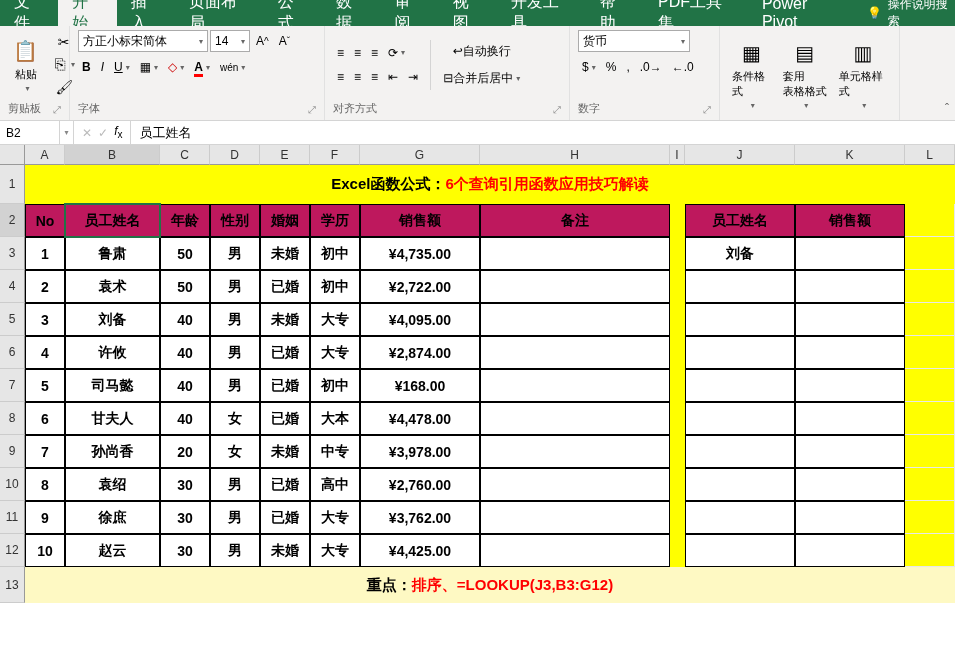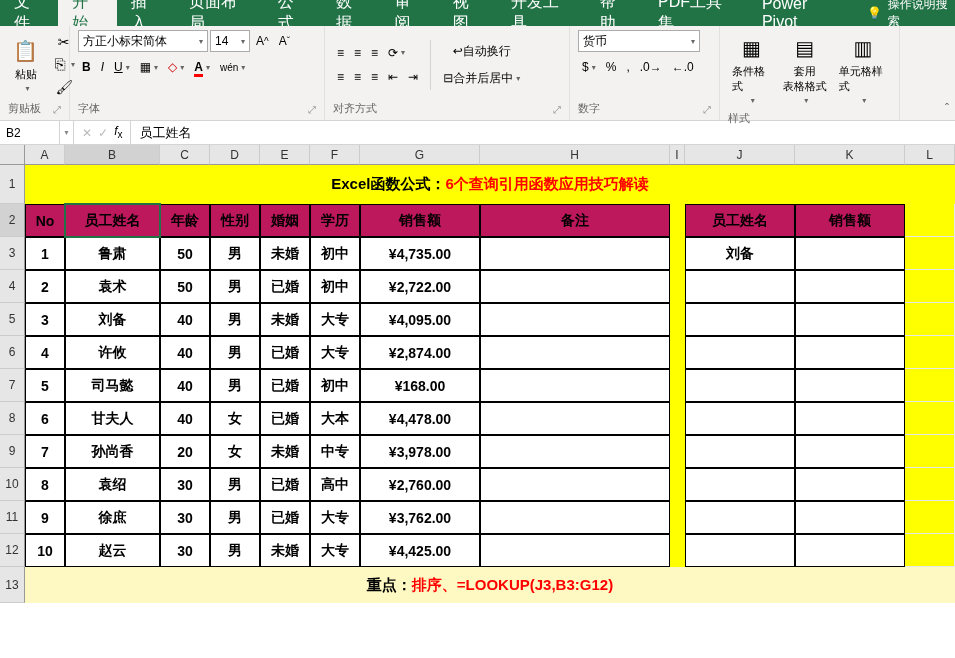--- a/index.html
+++ b/index.html
@@ -181,21 +181,21 @@
             <span>合并后居中</span>
             <span class="dd">▾</span>
           </button>
       </div>
     </div>
     <div class="group-label"><span>对齐方式</span><span class="launcher">⤢</span></div>
   </div>
 
   <div class="group" style="width:150px">
     <div class="group-body stack" style="gap:6px;align-items:flex-start">
-      <div class="combo" style="width:122px">
+      <div class="combo" style="width:112px">
           <span>货币</span>
           <span class="dd" style="margin-left:auto">▾</span>
         </div>
       <div class="row">
         <button class="btn">$<span class="dd">▾</span></button>
         <button class="btn">%</button>
         <button class="btn">,</button>
         <button class="btn">.0→</button>
         <button class="btn">←.0</button>
       </div>
@@ -205,31 +205,30 @@
 
   <div class="group" style="width:180px">
     <div class="group-body">
       <div class="big-btn">
           <span class="icon-box">▦</span>
           <span>条件格式</span>
           <span class="dd">▾</span>
         </div>
       <div class="big-btn">
           <span class="icon-box">▤</span>
-          <span style="white-space:pre;text-align:center">套用
+          <span style="white-space:pre;">套用
 表格格式</span>
           <span class="dd">▾</span>
         </div>
       <div class="big-btn">
           <span class="icon-box">▥</span>
           <span>单元格样式</span>
           <span class="dd">▾</span>
         </div>
     </div>
-    <div class="group-label"><span>样式</span></div>
   </div>
 
   <span class="ribbon-collapse">ˆ</span>
 </div>
 
 <div class="formula-bar">
   <div class="name-box">B2</div>
   <div class="name-box-dd">▾</div>
   <div class="fx-btns">
     <span style="color:#bbb">✕</span>

